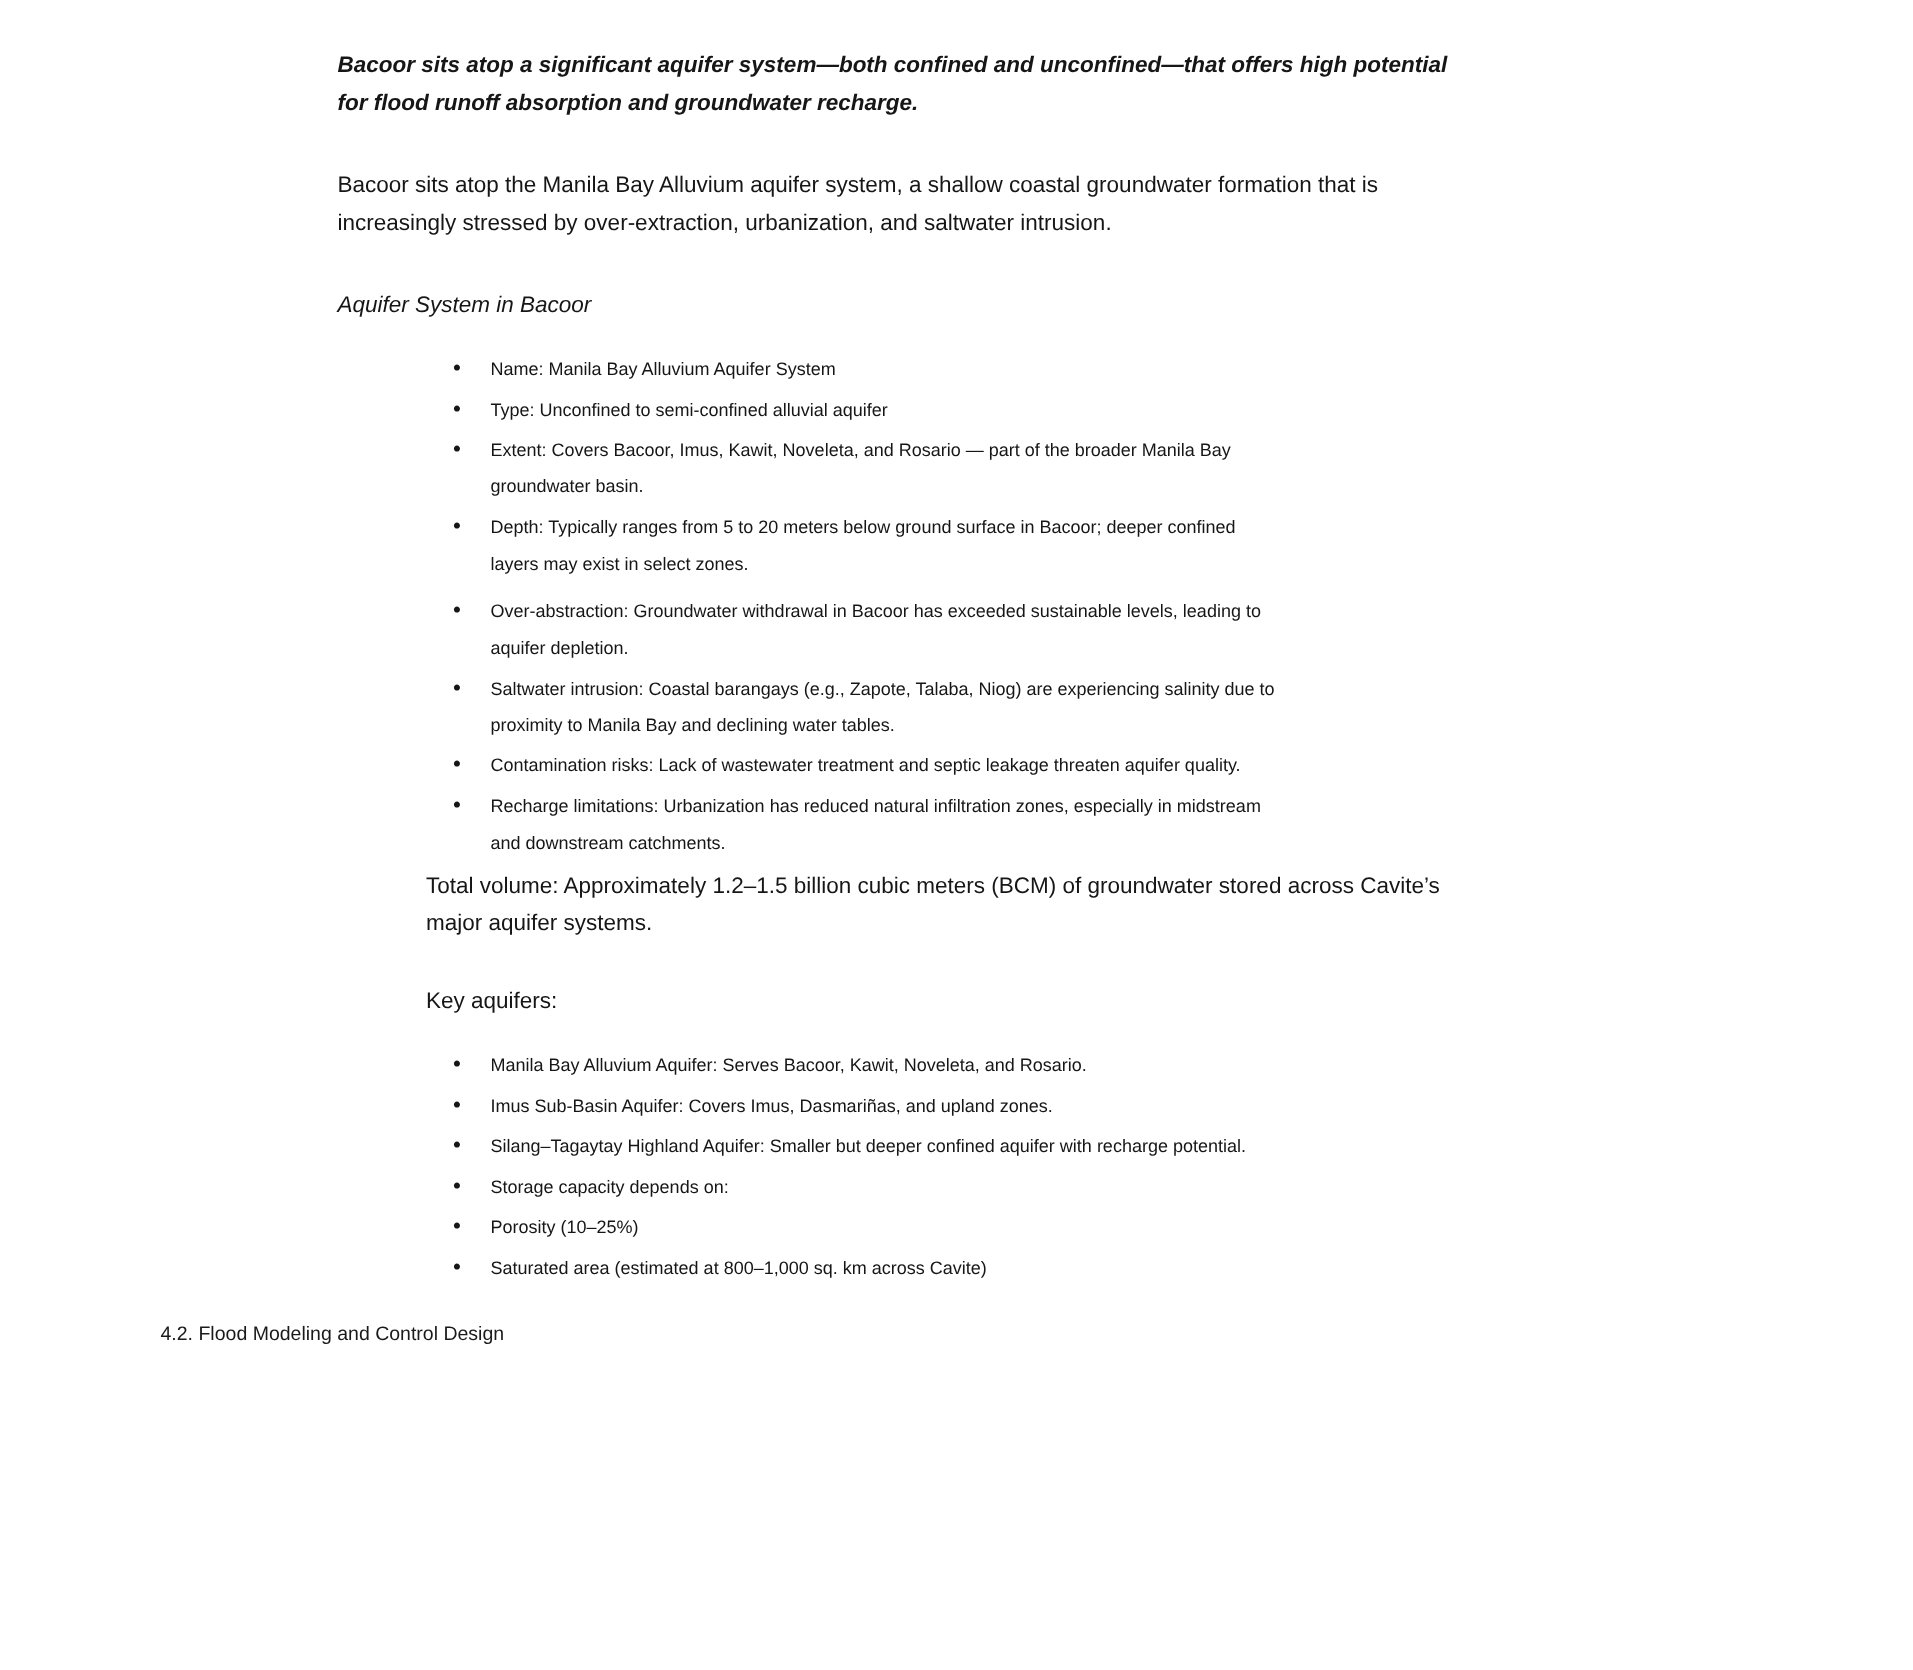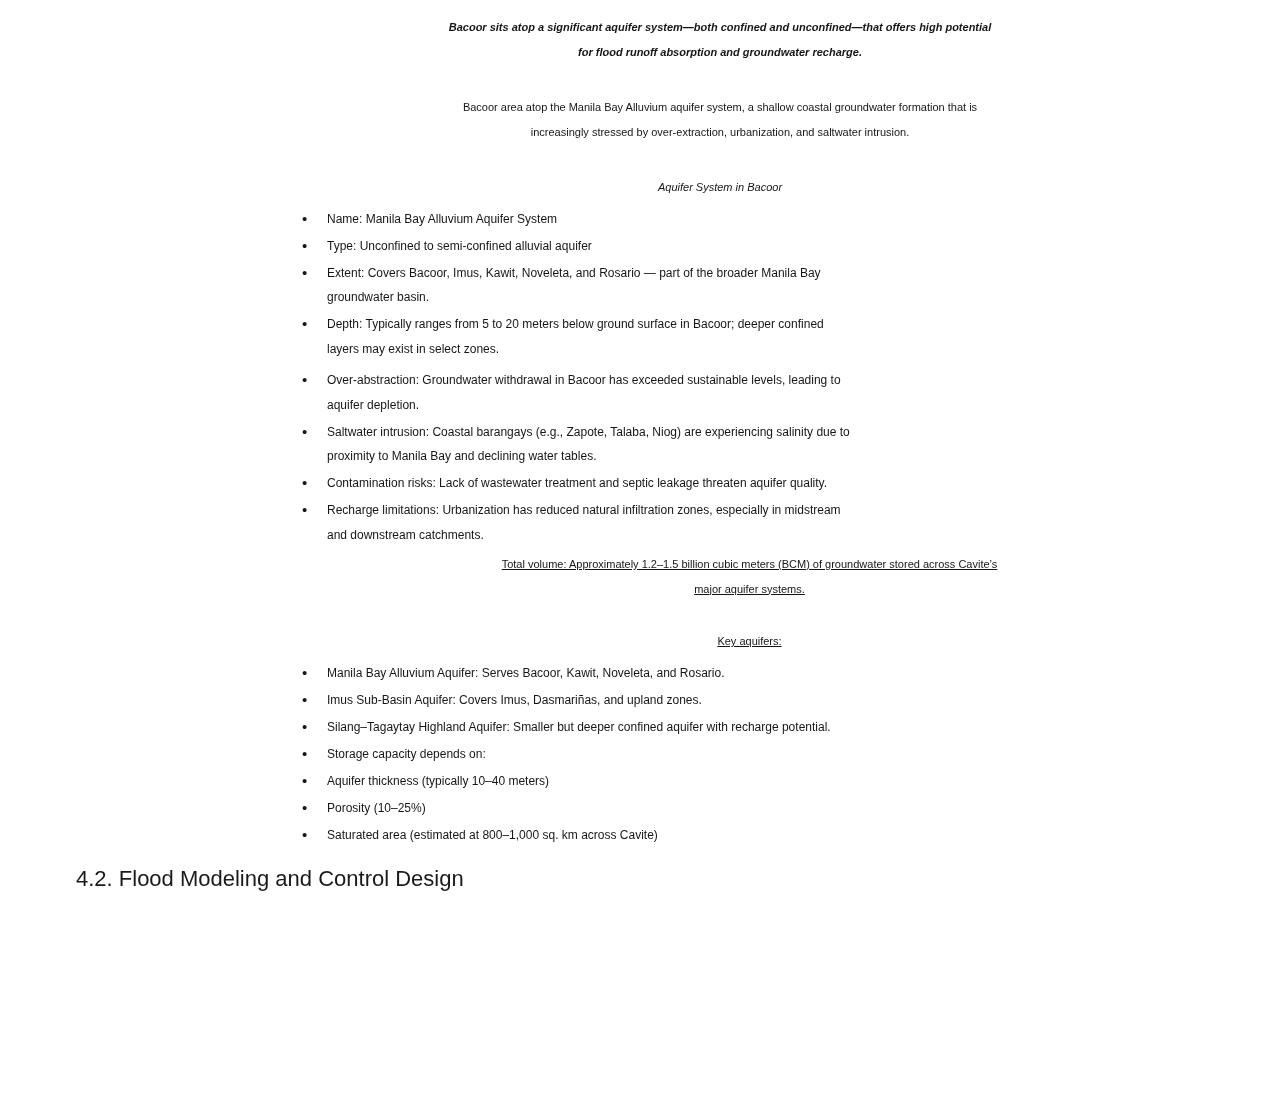--- a/index.html
+++ b/index.html
@@ -12,34 +12,33 @@
       width: 1275px;
       height: 1113px;
       box-sizing: border-box;
       padding-top: 15px;
       background: #ffffff;
       font-family: "Liberation Sans", sans-serif;
       color: #161616;
       overflow: hidden;
     }
     .t {
-      font-size: 11px;
+      font-size: 15px;
       line-height: 24.5px;
-      margin: 0;
+      margin: 17px;
       white-space: pre-line;
       color: #161616;
-      text-align: center;
     }
     .lead {
       font-weight: 700;
       font-style: italic;
     }
     .ml-body   { margin-left: 225px; margin-right: 60px; }
     .ml-body2  { margin-left: 229px; margin-right: 60px; }
-    .ml-indent { margin-left: 284px; margin-right: 60px; text-decoration: underline; }
+    .ml-indent { margin-left: 284px; margin-right: 60px; }
 
     .mt-intro  { margin-top: 31px; }
     .mt-sect1  { margin-top: 31px; font-style: italic; }
     .mt-sect2  { margin-top: 28px; }
     .mt-sect3  { margin-top: 15px; }
     .mt-total  { margin-top: 5px; }
     .mt-key    { margin-top: 28px; }
     .mt-h2     { margin-top: 18px; }
     .mt-p42    { margin-top: 6px; }
 
@@ -59,36 +58,36 @@
     ul.bullets li::before {
       content: "\2022";
       position: absolute;
       left: -25px;
       top: 0;
       font-size: 15px;
       color: #161616;
     }
     h2.sect-heading {
       font-family: "Liberation Sans", sans-serif;
-      font-size: 22px;
+      font-size: 13px;
       line-height: 28px;
       font-weight: 400;
       color: #1a1a1a;
-      margin: 18px 60px 0 76px;
+      margin: 18px 60px 0 107px;
     }
   </style>
 </head>
 <body>
 
 <div class="page">
 
   <p class="t lead ml-body">Bacoor sits atop a significant aquifer system—both confined and unconfined—that offers high potential
 for flood runoff absorption and groundwater recharge.</p>
 
-  <p class="t ml-body mt-intro">Bacoor area atop the Manila Bay Alluvium aquifer system, a shallow coastal groundwater formation that is
+  <p class="t ml-body mt-intro">Bacoor sits atop the Manila Bay Alluvium aquifer system, a shallow coastal groundwater formation that is
 increasingly stressed by over-extraction, urbanization, and saltwater intrusion.</p>
 
   <p class="t ml-body mt-sect1">Aquifer System in Bacoor</p>
 
   <ul class="bullets">
     <li>Name: Manila Bay Alluvium Aquifer System</li>
     <li>Type: Unconfined to semi-confined alluvial aquifer</li>
     <li>Extent: Covers Bacoor, Imus, Kawit, Noveleta, and Rosario — part of the broader Manila Bay
 groundwater basin.</li>
     <li>Depth: Typically ranges from 5 to 20 meters below ground surface in Bacoor; deeper confined
@@ -110,21 +109,20 @@
   <p class="t ml-indent mt-total">Total volume: Approximately 1.2–1.5 billion cubic meters (BCM) of groundwater stored across Cavite’s
 major aquifer systems.</p>
 
   <p class="t ml-indent mt-key">Key aquifers:</p>
 
   <ul class="bullets">
     <li>Manila Bay Alluvium Aquifer: Serves Bacoor, Kawit, Noveleta, and Rosario.</li>
     <li>Imus Sub-Basin Aquifer: Covers Imus, Dasmariñas, and upland zones.</li>
     <li>Silang–Tagaytay Highland Aquifer: Smaller but deeper confined aquifer with recharge potential.</li>
     <li>Storage capacity depends on:</li>
-    <li>Aquifer thickness (typically 10–40 meters)</li>
     <li>Porosity (10–25%)</li>
     <li>Saturated area (estimated at 800–1,000 sq. km across Cavite)</li>
   </ul>
 
   <h2 class="sect-heading mt-h2">4.2. Flood Modeling and Control Design</h2>
 
 
 </div>
 
 </body></html>

